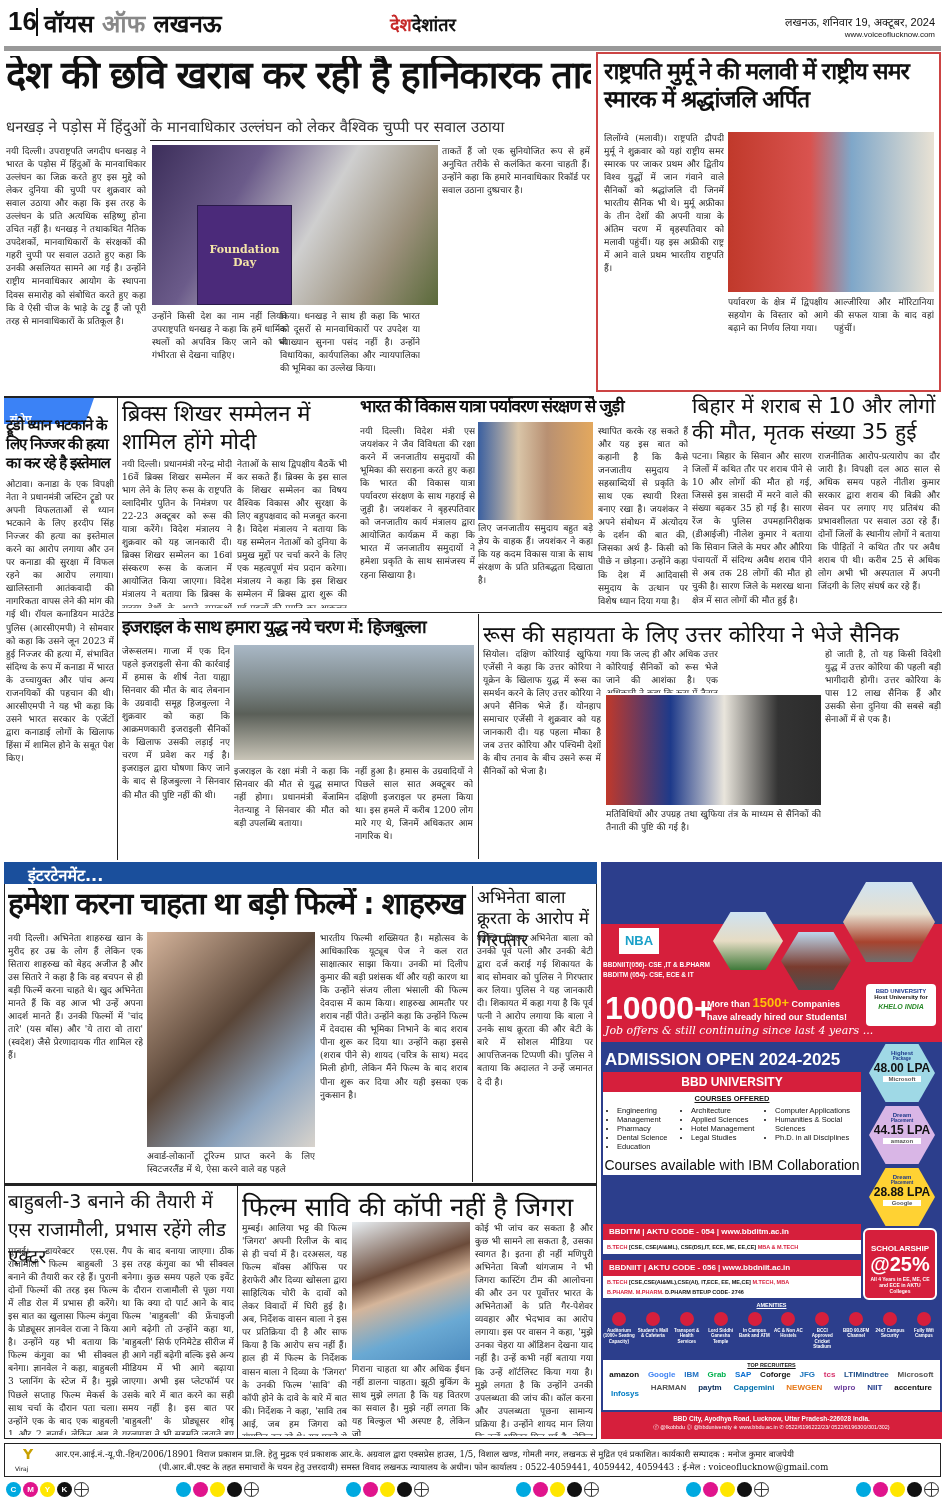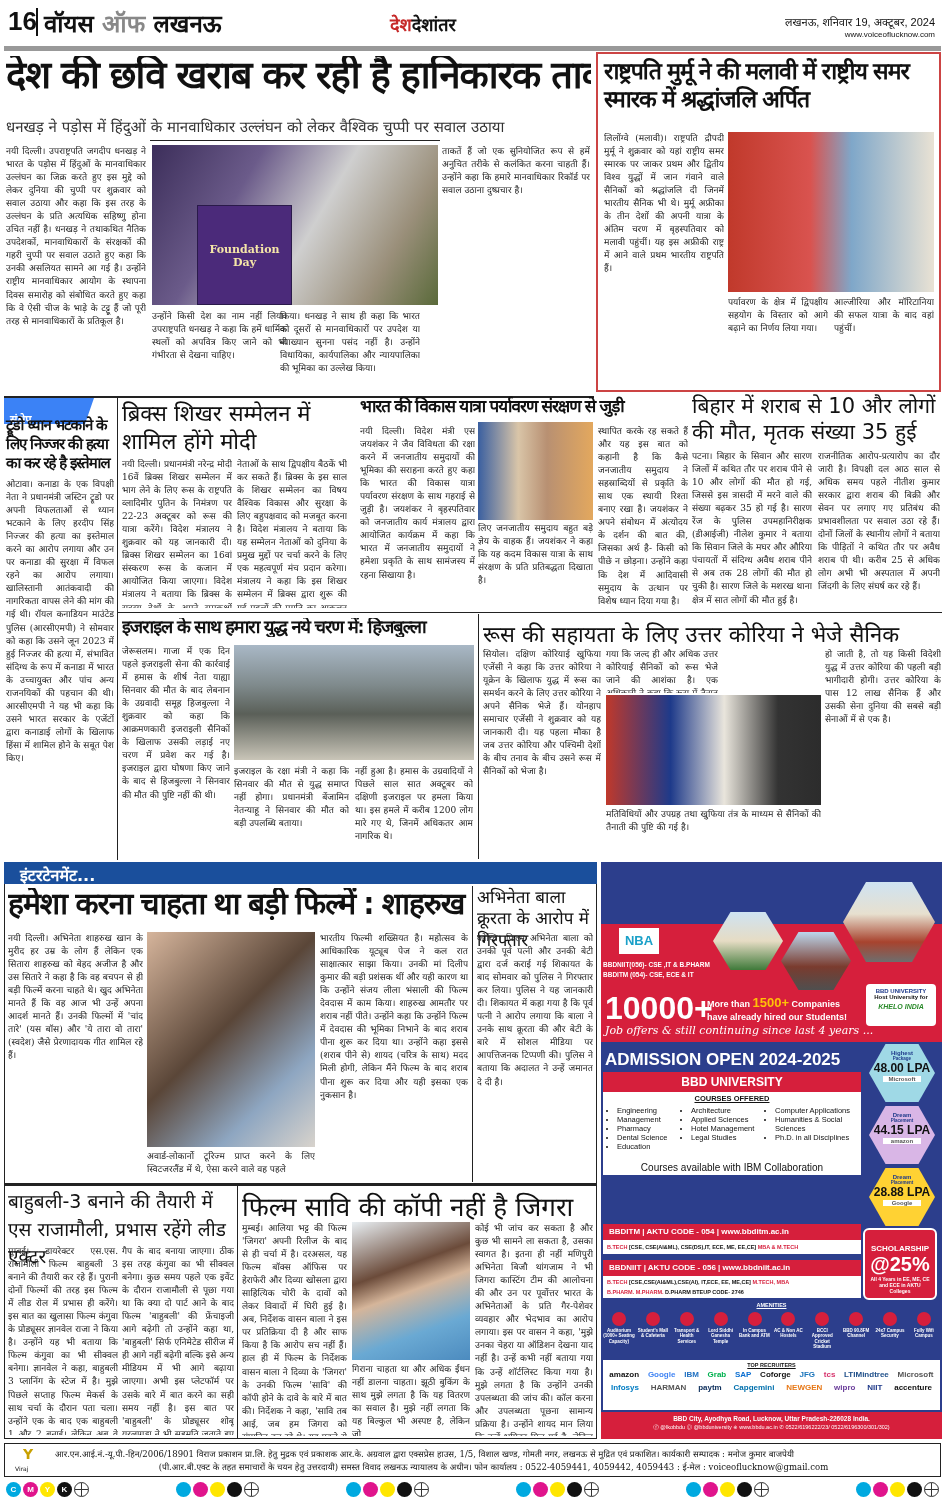--- a/index.html
+++ b/index.html
@@ -14,21 +14,21 @@
 .section .red{color:#c62828}
 .dateline{right:10px;top:14px;font:11px "Liberation Sans",sans-serif;text-align:right}
 .web{right:10px;top:30px;font:8px "Liberation Sans",sans-serif}
 .rule{left:4px;top:46px;width:937px;height:5px;background:#999}
 .h1{font-weight:bold;font-family:"DejaVu Sans Condensed","DejaVu Sans",sans-serif;letter-spacing:-1px;line-height:1.05}
 .body{font:9px/1.45 "DejaVu Serif",serif;color:#222;text-align:justify;overflow:hidden}
 .img{background:linear-gradient(135deg,#8d7a9a,#3b2a55)}
 .vline{background:#222;width:1px}
 .hline{background:#222;height:1px}
 .box{border:2px solid #c44}
-.ent-band{background:#1a4f9c;color:#fff;font:bold 16px "DejaVu Sans",sans-serif;padding:2px 16px}
+.ent-band{background:#1a4f9c;color:#fff;font:bold 16px "DejaVu Sans",sans-serif;padding:2px 24px}
 .ad{background:#2c3e8c;color:#fff;overflow:hidden}
 .cmyk span{display:inline-block;width:16px;height:16px;border-radius:50%;margin-right:2px}
 .footer{border:1px solid #222;font:9px/1.5 "DejaVu Serif",serif;padding:4px 8px 4px 50px}
 </style>
 </head>
 <body>
 
 <div class="abs masthead">
   <div class="abs pgno">16</div>
   <div class="abs pgbar"></div>
@@ -164,21 +164,21 @@
         <li>Architecture</li>
         <li>Applied Sciences</li>
         <li>Hotel Management</li>
         <li>Legal Studies</li>
       </ul>
     <ul id="c3" style="position:absolute;left:172px;top:14px;width:85px;list-style:disc">
         <li>Computer Applications</li>
         <li>Humanities &amp; Social Sciences</li>
         <li>Ph.D. in all Disciplines</li>
       </ul>
-    <div style="position:absolute;left:0;bottom:2px;width:258px;text-align:center;font-size:10px">Courses available with IBM Collaboration</div>
+    <div style="position:absolute;left:0;bottom:2px;width:258px;text-align:center;font-size:14px">Courses available with IBM Collaboration</div>
   </div>
   <div id="pkgs" style="position:absolute;left:268px;top:182px;width:68px">
       <div style="width: 66px; height: 58px; margin-bottom: 4px; background: rgb(159, 217, 230); color: rgb(31, 58, 138); text-align: center; clip-path: polygon(25% 0px, 75% 0px, 100% 50%, 75% 100%, 25% 100%, 0px 50%); font: bold 6px &quot;Liberation Sans&quot;, sans-serif; padding-top: 6px;">
         <div>Highest</div>
         <div style="font-size:4.5px">Package</div>
         <div style="font-size:12px;color:#111">48.00 LPA</div>
         <div style="background:#fff;margin:1px 14px;font-size:6px;color:#555">Microsoft</div>
       </div>
       <div style="width: 66px; height: 58px; margin-bottom: 4px; background: rgb(217, 182, 230); color: rgb(31, 58, 138); text-align: center; clip-path: polygon(25% 0px, 75% 0px, 100% 50%, 75% 100%, 25% 100%, 0px 50%); font: bold 6px &quot;Liberation Sans&quot;, sans-serif; padding-top: 6px;">
         <div>Dream</div>
@@ -256,21 +256,21 @@
         <span style="margin: 2px 3px; color: rgb(17, 17, 17);">amazon</span>
         <span style="margin: 2px 3px; color: rgb(66, 133, 244);">Google</span>
         <span style="margin: 2px 3px; color: rgb(31, 112, 193);">IBM</span>
         <span style="margin: 2px 3px; color: rgb(0, 177, 79);">Grab</span>
         <span style="margin: 2px 3px; color: rgb(10, 110, 209);">SAP</span>
         <span style="margin: 2px 3px; color: rgb(17, 17, 17);">Coforge</span>
         <span style="margin: 2px 3px; color: rgb(27, 117, 187);">JFG</span>
         <span style="margin: 2px 3px; color: rgb(214, 51, 108);">tcs</span>
         <span style="margin: 2px 3px; color: rgb(29, 78, 137);">LTIMindtree</span>
         <span style="margin: 2px 3px; color: rgb(85, 85, 85);">Microsoft</span>
-        <span style="margin: 2px 3px; color: rgb(0, 124, 195);">Infosys</span>
+        <span style="margin: 8px 3px; color: rgb(0, 124, 195);">Infosys</span>
         <span style="margin: 2px 3px; color: rgb(85, 85, 85);">HARMAN</span>
         <span style="margin: 2px 3px; color: rgb(10, 44, 90);">paytm</span>
         <span style="margin: 2px 3px; color: rgb(0, 112, 173);">Capgemini</span>
         <span style="margin: 2px 3px; color: rgb(231, 120, 23);">NEWGEN</span>
         <span style="margin: 2px 3px; color: rgb(106, 61, 154);">wipro</span>
         <span style="margin: 2px 3px; color: rgb(31, 58, 138);">NIIT</span>
         <span style="margin: 2px 3px; color: rgb(17, 17, 17);">accenture</span>
       </div>
   </div>
   <div style="position:absolute;left:0;top:550px;width:341px;height:27px;background:#d61f3c;text-align:center;font:bold 6.5px 'Liberation Sans',sans-serif;padding-top:3px">

